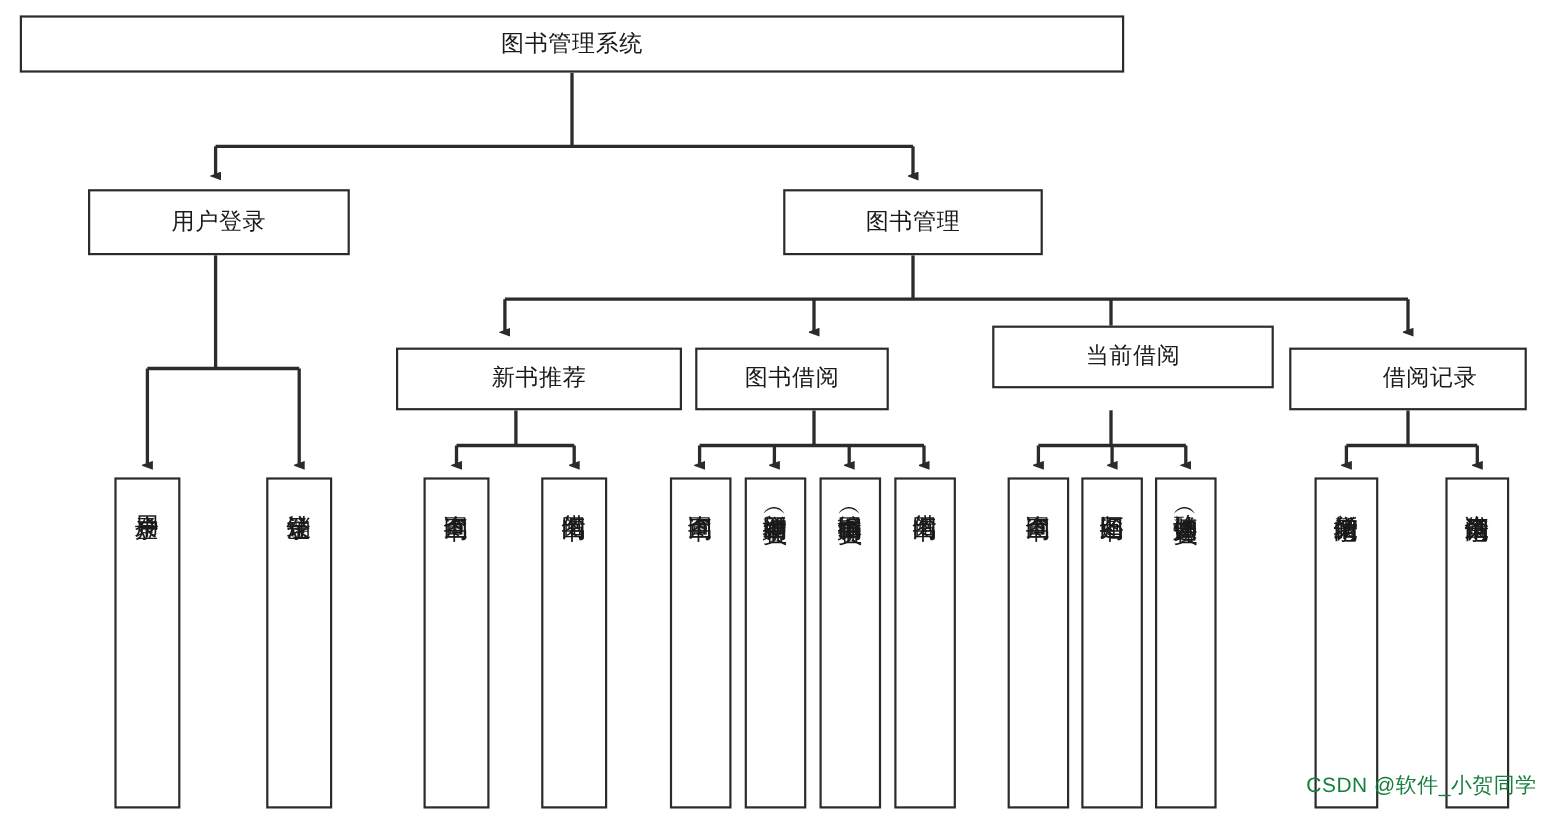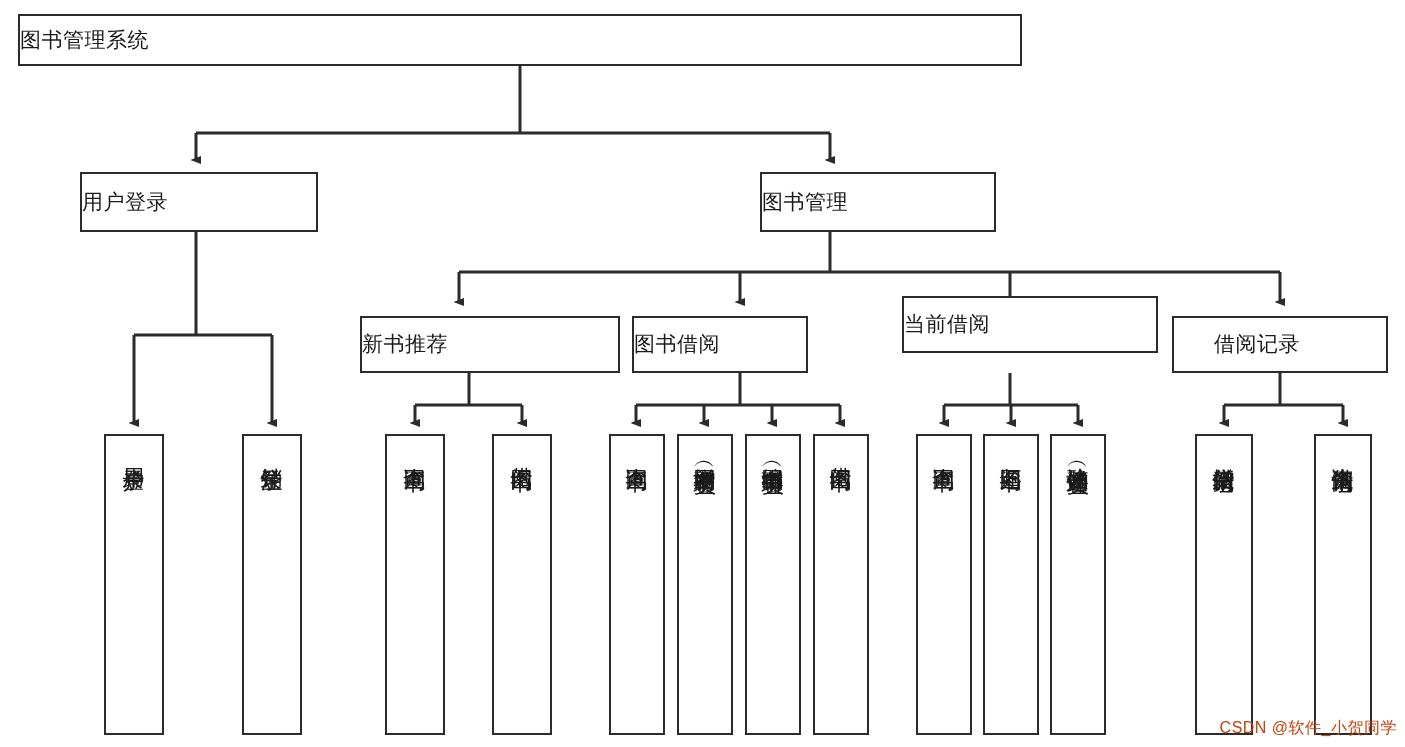--- a/index.html
+++ b/index.html
@@ -24,20 +24,21 @@
     width: 1405px;
     height: 747px;
   }
   .node {
     position: absolute;
     box-sizing: border-box;
     background: #ffffff;
     border: 2px solid #2b2b2b;
     display: flex;
     align-items: center;
+    justify-content: center;
     color: #1a1a1a;
   }
   .node-label {
     font-size: 21px;
     line-height: 1.15;
     letter-spacing: 0.5px;
     white-space: nowrap;
   }
   .node.vertical {
     align-items: flex-start;
@@ -48,23 +49,23 @@
     writing-mode: vertical-rl;
     text-orientation: upright;
     font-size: 22px;
     line-height: 1.32;
     letter-spacing: 1px;
     white-space: normal;
   }
   .watermark {
     position: absolute;
     right: 8px;
-    bottom: 8px;
-    font-size: 16px;
-    color: #c2410c;
+    bottom: 20px;
+    font-size: 19px;
+    color: #15803d;
     letter-spacing: 0.5px;
     white-space: nowrap;
     pointer-events: none;
   }
 </style>
 </head>
 <body>
 
 <div id="diagram-root">
 
@@ -118,21 +119,21 @@
     </g>
   </svg>
 
   <div class="node" style="left:18px; top:14px; width:1004px; height:52px;">
     <span class="node-label">图书管理系统</span>
   </div>
 
   <div class="node" style="left:80px; top:172px; width:238px; height:60px;">
     <span class="node-label">用户登录</span>
   </div>
-  <div class="node" style="left:712px; top:172px; width:236px; height:60px;margin-left:48px;">
+  <div class="node" style="left:712px; top:172px; width:236px; height:60px;">
     <span class="node-label">图书管理</span>
   </div>
 
   <div class="node" style="left:360px; top:316px; width:260px; height:57px;">
     <span class="node-label">新书推荐</span>
   </div>
   <div class="node" style="left:632px; top:316px; width:176px; height:57px;">
     <span class="node-label">图书借阅</span>
   </div>
   <div class="node" style="left:902px; top:296px; width:256px; height:57px;">

